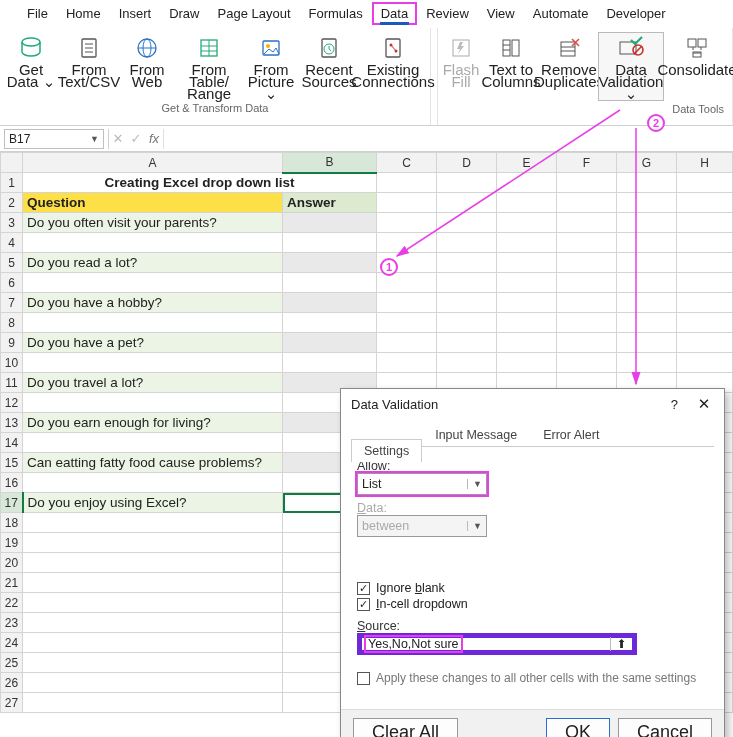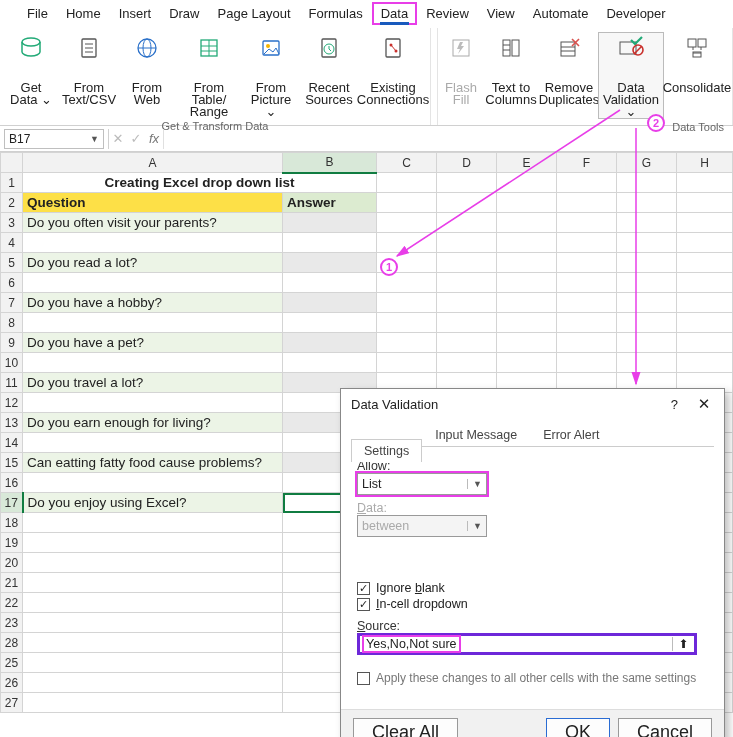--- a/index.html
+++ b/index.html
@@ -9,21 +9,21 @@
   .tab { padding: 4px 9px; font-size: 13px; color: #222; cursor: default; }
   .tab.active { border: 2px solid #e83ee8; padding: 2px 7px; position: relative; }
   .tab.active::after { content:""; position:absolute; left:6px; right:6px; bottom:-2px; height:3px; background:#185abd;}
   
   .ribbon { display: flex; border-bottom: 1px solid #d0d0d0; height: 98px; background: #fff; }
   .group { display: flex; flex-direction: column; align-items: center; border-right: 1px solid #e4e4e4; padding: 2px 0 0 0;}
   .group-items { display: flex; align-items: flex-start; padding: 2px 2px 0 2px; }
   .group-label { font-size: 11px; color: #666; padding: 2px 0 2px 0; text-align: center; }
   .rbtn { display: flex; flex-direction: column; align-items: center; width: 58px; padding: 2px 2px 0 2px; cursor: default; }
   .rbtn .ico { width: 28px; height: 28px; display:flex; align-items:center; justify-content:center; }
-  .rbtn .lbl { font-size: 13px; text-align: center; line-height: 12px; margin-top: 20px; color:#222; white-space: pre-line;}
+  .rbtn .lbl { font-size: 15px; text-align: center; line-height: 12px; margin-top: 2px; color:#222; white-space: pre-line;}
   .rbtn.dv-hl { border: 1px solid #bbb; background:#f7f7f7; padding:1px 1px 0 1px;}
   
   .fxrow { display:flex; align-items:center; height:26px; border-bottom:1px solid #d0d0d0; }
   .namebox { width:100px; border:1px solid #bfbfbf; margin:2px 4px; height:20px; display:flex; align-items:center; padding:0 4px; font-size:12px; justify-content:space-between;}
   .namebox .dd { font-size:9px; color:#555;}
   .fxbtn { width:18px; text-align:center; color:#777; font-size:13px;}
   .fxbar { flex:1; border-left:1px solid #e0e0e0; height:20px; margin:2px 0; padding:0 6px; font-style:italic; color:#666; font-size:12px;}
   
   .gridwrap { position:relative; }
   table.grid { border-collapse: collapse; width: 100%; table-layout: fixed; }
@@ -52,21 +52,21 @@
   .dlg-tab.cur { border-color:#ccc; background:#fff; position:relative; top:16px;}
   .dlg-body { padding:6px 16px 4px 16px; font-size:12.5px;}
   .fld-label { margin-top:6px; display:block; color:#333;}
   .fld-label.dis { color:#aaa;}
   .sel { display:flex; align-items:center; border:1px solid #999; height:22px; width:130px; background:#fff; justify-content:space-between; padding:0 4px; font-size:12.5px;}
   .sel.dis { color:#aaa; background:#f4f4f4;}
   .sel .arr { font-size:9px; color:#555; border-left:1px solid #bbb; padding-left:5px;}
   .hl-box { outline:2px solid #e83ee8; outline-offset:0;}
   .chk { display:flex; align-items:center; gap:6px; font-size:12.5px; margin:2px 0;}
   .chkbox { width:13px; height:13px; border:1px solid #555; display:flex; align-items:center; justify-content:center; font-size:11px; line-height:11px;}
-  .src { display:flex; align-items:center; border:3px solid #6d28d9; height:22px; width:340px;}
+  .src { display:flex; align-items:center; border:5px solid #6d28d9; height:22px; width:280px;}
   .src .pick { width:22px; border-left:1px solid #bbb; text-align:center; font-size:12px;}
   .src-hl { border:2px solid #e83ee8; padding:0 2px; display:inline-block;}
   .apply { display:flex; align-items:center; gap:6px; margin:16px 0 20px 0; color:#777; font-size:12px;}
   .dlg-foot { display:flex; align-items:center; padding:8px 12px; background:#f1f1f1; border-top:1px solid #ddd; gap:8px;}
   .dlg-btn { border:1px solid #999; padding:3px 18px; font-size:18px; background:#fdfdfd; cursor:default;}
   .dlg-btn.primary { border:1.5px solid #2a6cd3;}
   .spacer { flex:1;}
   
   svg.arrows { position:absolute; left:0; top:0; pointer-events:none;}
 </style>
@@ -525,21 +525,21 @@
           <td></td>
           <td></td>
           <td></td>
           <td></td>
           <td></td>
           <td></td>
           <td></td>
           <td></td>
         </tr>
         <tr>
-          <th class="rowh">28</th>
+          <th class="rowh">24</th>
           <td></td>
           <td></td>
           <td></td>
           <td></td>
           <td></td>
           <td></td>
           <td></td>
           <td></td>
         </tr>
         <tr>

